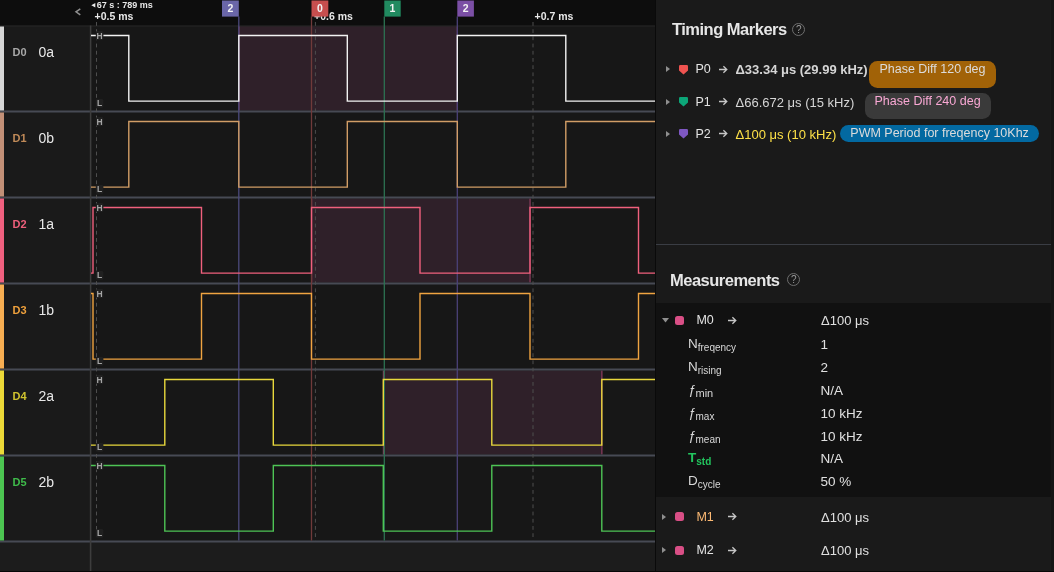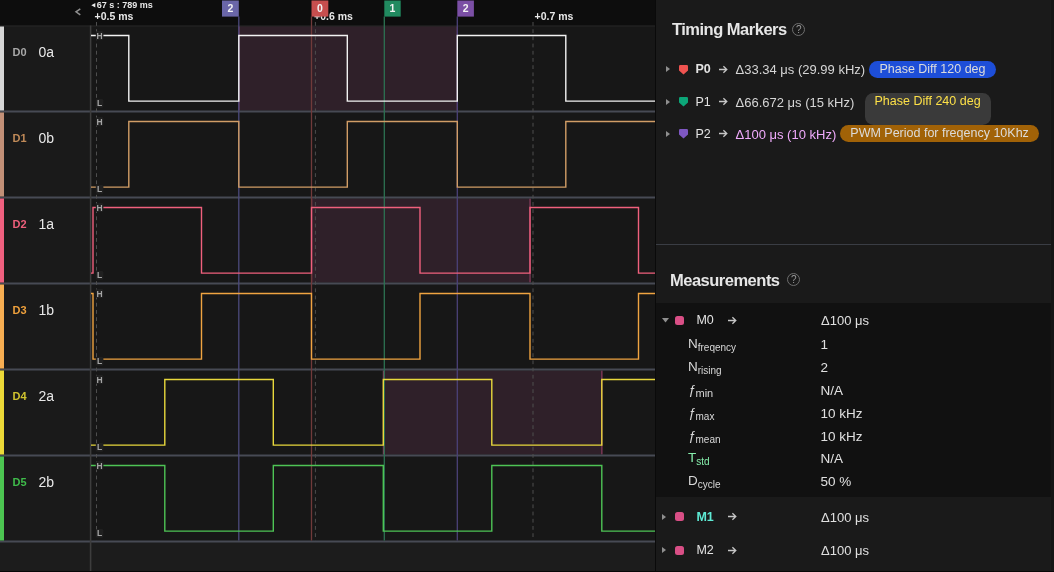--- a/index.html
+++ b/index.html
@@ -107,64 +107,64 @@
 <div style="position:absolute;left:14px;top:279.5px;transform:translateY(-50%);font-size:16.5px;color:#e6e6e6;font-weight:700;white-space:nowrap;letter-spacing:-0.5px;">Measurements</div>
 <div style="position:absolute;left:131.29999999999995px;top:272.8px;width:13px;height:13px;border:1.3px solid #6e6e6e;border-radius:50%;color:#9a9a9a;font-size:10px;line-height:12.5px;text-align:center">?</div>
 <div style="position:absolute;left:0;top:244px;width:100%;height:1px;background:#3a3d44"></div>
 <div style="position:absolute;left:0;top:303px;width:100%;height:194px;background:#111111"></div>
 <svg style="position:absolute;left:9.700000000000045px;top:66.4px" width="4" height="6">
         <path d="M0,0 L4,3 L0,6 Z" fill="#8f8f8f"></path>
       </svg>
 <svg style="position:absolute;left:23px;top:64.80000000000001px" width="9" height="10">
         <path d="M1.2,0 L7.8,0 Q9,0 9,1.2 L9,5.6 L4.5,9.6 L0,5.6 L0,1.2 Q0,0 1.2,0 Z" fill="#ef5350"></path>
       </svg>
-<div style="position:absolute;left:39.5px;top:69.4px;transform:translateY(-50%);font-size:12.5px;color:#e3e3e3;font-weight:700;white-space:nowrap;">P0</div>
+<div style="position:absolute;left:39.5px;top:69.4px;transform:translateY(-50%);font-size:12.5px;color:#e3e3e3;font-weight:400;white-space:nowrap;">P0</div>
 <svg style="position:absolute;left:63px;top:64.9px" width="9" height="9">
         <path d="M0,4.5 H7.6 M4.4,1.2 L7.8,4.5 L4.4,7.8" fill="none" stroke="#c6c6c6" stroke-width="1.3"></path>
       </svg>
-<div style="position:absolute;left:79.5px;top:69.4px;transform:translateY(-50%);font-size:13px;color:#d5d5d5;font-weight:400;white-space:nowrap;">Δ33.34 μs (29.99 kHz)</div>
-<div style="position:absolute;left:213.39999999999998px;top:60.900000000000006px;height:17px;border-radius:8.5px;background:#1d4ed8;color:#dcdcdc;font-size:12.5px;line-height:17px;padding:0 10px;white-space:nowrap">Phase Diff 120 deg</div>
+<div style="position:absolute;left:79.5px;top:69.4px;transform:translateY(-50%);font-size:13px;color:#d5d5d5;font-weight:700;white-space:nowrap;">Δ33.34 μs (29.99 kHz)</div>
+<div style="position:absolute;left:213.39999999999998px;top:60.900000000000006px;height:27px;border-radius:8.5px;background:#a16207;color:#dcdcdc;font-size:12.5px;line-height:17px;padding:0 10px;white-space:nowrap">Phase Diff 120 deg</div>
 <svg style="position:absolute;left:9.700000000000045px;top:98.5px" width="4" height="6">
         <path d="M0,0 L4,3 L0,6 Z" fill="#8f8f8f"></path>
       </svg>
 <svg style="position:absolute;left:23px;top:96.9px" width="9" height="10">
         <path d="M1.2,0 L7.8,0 Q9,0 9,1.2 L9,5.6 L4.5,9.6 L0,5.6 L0,1.2 Q0,0 1.2,0 Z" fill="#0ca678"></path>
       </svg>
 <div style="position:absolute;left:39.5px;top:101.5px;transform:translateY(-50%);font-size:12.5px;color:#e3e3e3;font-weight:400;white-space:nowrap;">P1</div>
 <svg style="position:absolute;left:63px;top:97.0px" width="9" height="9">
         <path d="M0,4.5 H7.6 M4.4,1.2 L7.8,4.5 L4.4,7.8" fill="none" stroke="#c6c6c6" stroke-width="1.3"></path>
       </svg>
 <div style="position:absolute;left:79.5px;top:101.5px;transform:translateY(-50%);font-size:13px;color:#d5d5d5;font-weight:400;white-space:nowrap;">Δ66.672 μs (15 kHz)</div>
-<div style="position:absolute;left:208.5px;top:93.0px;height:32px;border-radius:8.5px;background:#3a3a3a;color:#fde047;font-size:12.5px;line-height:17px;padding:0 10px;white-space:nowrap">Phase Diff 240 deg</div>
+<div style="position:absolute;left:208.5px;top:93.0px;height:26px;border-radius:8.5px;background:#3a3a3a;color:#f9a8d4;font-size:12.5px;line-height:17px;padding:0 10px;white-space:nowrap">Phase Diff 240 deg</div>
 <svg style="position:absolute;left:9.700000000000045px;top:130.6px" width="4" height="6">
         <path d="M0,0 L4,3 L0,6 Z" fill="#8f8f8f"></path>
       </svg>
 <svg style="position:absolute;left:23px;top:129.0px" width="9" height="10">
         <path d="M1.2,0 L7.8,0 Q9,0 9,1.2 L9,5.6 L4.5,9.6 L0,5.6 L0,1.2 Q0,0 1.2,0 Z" fill="#7e57c2"></path>
       </svg>
 <div style="position:absolute;left:39.5px;top:133.6px;transform:translateY(-50%);font-size:12.5px;color:#e3e3e3;font-weight:400;white-space:nowrap;">P2</div>
 <svg style="position:absolute;left:63px;top:129.1px" width="9" height="9">
         <path d="M0,4.5 H7.6 M4.4,1.2 L7.8,4.5 L4.4,7.8" fill="none" stroke="#c6c6c6" stroke-width="1.3"></path>
       </svg>
-<div style="position:absolute;left:79.5px;top:133.6px;transform:translateY(-50%);font-size:13px;color:#f0abfc;font-weight:400;white-space:nowrap;">Δ100 μs (10 kHz)</div>
-<div style="position:absolute;left:184.29999999999995px;top:125.1px;height:17px;border-radius:8.5px;background:#a16207;color:#dcdcdc;font-size:12.5px;line-height:17px;padding:0 10px;white-space:nowrap">PWM Period for freqency 10Khz</div>
+<div style="position:absolute;left:79.5px;top:133.6px;transform:translateY(-50%);font-size:13px;color:#fde047;font-weight:400;white-space:nowrap;">Δ100 μs (10 kHz)</div>
+<div style="position:absolute;left:184.29999999999995px;top:125.1px;height:17px;border-radius:8.5px;background:#0369a1;color:#dcdcdc;font-size:12.5px;line-height:17px;padding:0 10px;white-space:nowrap">PWM Period for freqency 10Khz</div>
 <svg style="position:absolute;left:6.2000000000000455px;top:318.2px" width="7" height="4.5">
         <path d="M0,0 L7,0 L3.5,4.5 Z" fill="#8f8f8f"></path>
       </svg>
 <div style="position:absolute;left:18.700000000000045px;top:315.9px;width:9px;height:9px;border-radius:2.5px;background:#d94f86"></div>
 <div style="position:absolute;left:40.39999999999998px;top:320.4px;transform:translateY(-50%);font-size:12.5px;color:#e3e3e3;font-weight:400;white-space:nowrap;">M0</div>
 <svg style="position:absolute;left:72.29999999999995px;top:315.9px" width="9" height="9">
         <path d="M0,4.5 H7.6 M4.4,1.2 L7.8,4.5 L4.4,7.8" fill="none" stroke="#c6c6c6" stroke-width="1.3"></path>
       </svg>
 <div style="position:absolute;left:165px;top:320.4px;transform:translateY(-50%);font-size:13px;color:#e0e0e0;font-weight:400;white-space:nowrap;">Δ100 μs</div>
 <svg style="position:absolute;left:6.2000000000000455px;top:513.5px" width="4" height="6">
         <path d="M0,0 L4,3 L0,6 Z" fill="#8f8f8f"></path>
       </svg>
 <div style="position:absolute;left:18.700000000000045px;top:512.0px;width:9px;height:9px;border-radius:2.5px;background:#d94f86"></div>
-<div style="position:absolute;left:40.39999999999998px;top:516.5px;transform:translateY(-50%);font-size:12.5px;color:#5eead4;font-weight:700;white-space:nowrap;">M1</div>
+<div style="position:absolute;left:40.39999999999998px;top:516.5px;transform:translateY(-50%);font-size:12.5px;color:#fdba74;font-weight:400;white-space:nowrap;">M1</div>
 <svg style="position:absolute;left:72.29999999999995px;top:512.0px" width="9" height="9">
         <path d="M0,4.5 H7.6 M4.4,1.2 L7.8,4.5 L4.4,7.8" fill="none" stroke="#c6c6c6" stroke-width="1.3"></path>
       </svg>
 <div style="position:absolute;left:165px;top:516.5px;transform:translateY(-50%);font-size:13px;color:#e0e0e0;font-weight:400;white-space:nowrap;">Δ100 μs</div>
 <svg style="position:absolute;left:6.2000000000000455px;top:547.1px" width="4" height="6">
         <path d="M0,0 L4,3 L0,6 Z" fill="#8f8f8f"></path>
       </svg>
 <div style="position:absolute;left:18.700000000000045px;top:545.6px;width:9px;height:9px;border-radius:2.5px;background:#d94f86"></div>
 <div style="position:absolute;left:40.39999999999998px;top:550.1px;transform:translateY(-50%);font-size:12.5px;color:#e3e3e3;font-weight:400;white-space:nowrap;">M2</div>
 <svg style="position:absolute;left:72.29999999999995px;top:545.6px" width="9" height="9">
@@ -174,19 +174,19 @@
 <div style="position:absolute;left:32px;top:344.4px;transform:translateY(-50%);font-size:13.5px;color:#d8d8d8;font-weight:400;white-space:nowrap;"><span style="">N</span><span style="font-size:10px;vertical-align:-3px">freqency</span></div>
 <div style="position:absolute;left:164.5px;top:344.4px;transform:translateY(-50%);font-size:13.5px;color:#e0e0e0;font-weight:400;white-space:nowrap;">1</div>
 <div style="position:absolute;left:32px;top:367.2px;transform:translateY(-50%);font-size:13.5px;color:#d8d8d8;font-weight:400;white-space:nowrap;"><span style="">N</span><span style="font-size:10px;vertical-align:-3px">rising</span></div>
 <div style="position:absolute;left:164.5px;top:367.2px;transform:translateY(-50%);font-size:13.5px;color:#e0e0e0;font-weight:400;white-space:nowrap;">2</div>
 <div style="position:absolute;left:32px;top:390.0px;transform:translateY(-50%);font-size:13.5px;color:#d8d8d8;font-weight:400;white-space:nowrap;"><span style="font-style:italic;">ƒ</span><span style="font-size:11px;vertical-align:-3px">min</span></div>
 <div style="position:absolute;left:164.5px;top:390.0px;transform:translateY(-50%);font-size:13.5px;color:#e0e0e0;font-weight:400;white-space:nowrap;">N/A</div>
 <div style="position:absolute;left:32px;top:412.8px;transform:translateY(-50%);font-size:13.5px;color:#d8d8d8;font-weight:400;white-space:nowrap;"><span style="font-style:italic;">ƒ</span><span style="font-size:10px;vertical-align:-3px">max</span></div>
 <div style="position:absolute;left:164.5px;top:412.8px;transform:translateY(-50%);font-size:13.5px;color:#e0e0e0;font-weight:400;white-space:nowrap;">10 kHz</div>
 <div style="position:absolute;left:32px;top:435.6px;transform:translateY(-50%);font-size:13.5px;color:#d8d8d8;font-weight:400;white-space:nowrap;"><span style="font-style:italic;">ƒ</span><span style="font-size:10px;vertical-align:-3px">mean</span></div>
 <div style="position:absolute;left:164.5px;top:435.6px;transform:translateY(-50%);font-size:13.5px;color:#e0e0e0;font-weight:400;white-space:nowrap;">10 kHz</div>
-<div style="position:absolute;left:32px;top:458.40000000000003px;transform:translateY(-50%);font-size:13.5px;color:#86efac;font-weight:400;white-space:nowrap;"><span style="">T</span><span style="font-size:10px;vertical-align:-3px">std</span></div>
+<div style="position:absolute;left:32px;top:458.40000000000003px;transform:translateY(-50%);font-size:13.5px;color:#22c55e;font-weight:700;white-space:nowrap;"><span style="">T</span><span style="font-size:10px;vertical-align:-3px">std</span></div>
 <div style="position:absolute;left:164.5px;top:458.40000000000003px;transform:translateY(-50%);font-size:13.5px;color:#e0e0e0;font-weight:400;white-space:nowrap;">N/A</div>
 <div style="position:absolute;left:32px;top:481.20000000000005px;transform:translateY(-50%);font-size:13.5px;color:#d8d8d8;font-weight:400;white-space:nowrap;"><span style="">D</span><span style="font-size:10px;vertical-align:-3px">cycle</span></div>
 <div style="position:absolute;left:164.5px;top:481.20000000000005px;transform:translateY(-50%);font-size:13.5px;color:#e0e0e0;font-weight:400;white-space:nowrap;">50 %</div>
 </div>
 <div style="position:absolute;left:0;top:570.5px;width:1054px;height:1.5px;background:#070707"></div>
 <div style="position:absolute;left:1050.5px;top:0;width:3.5px;height:570px;background:#151515"></div>
 </div>
 </body></html>

